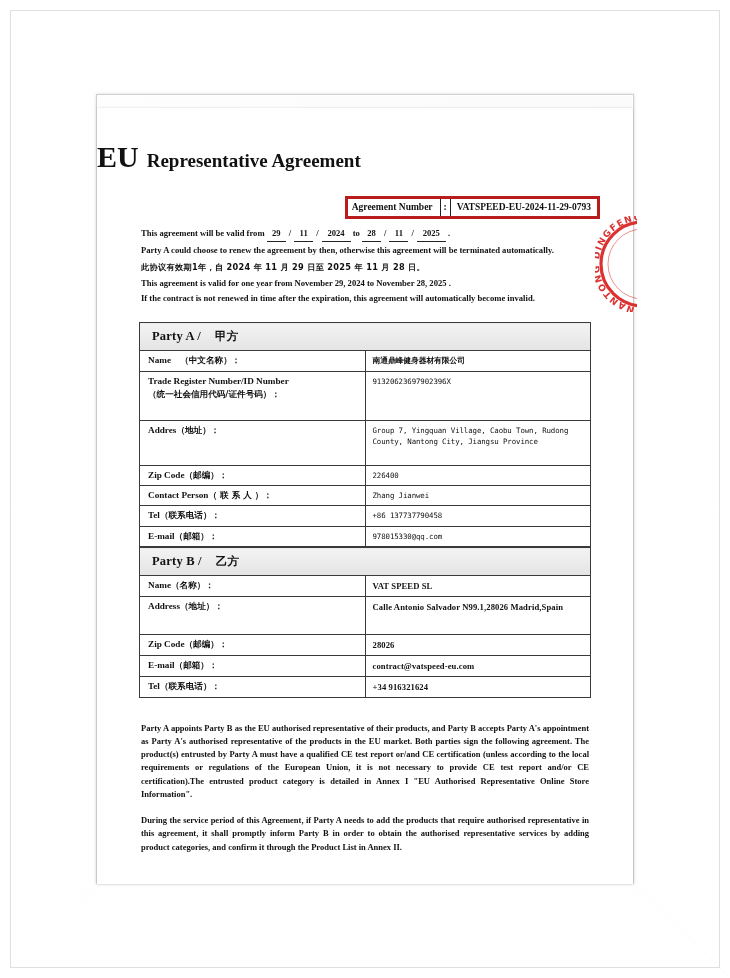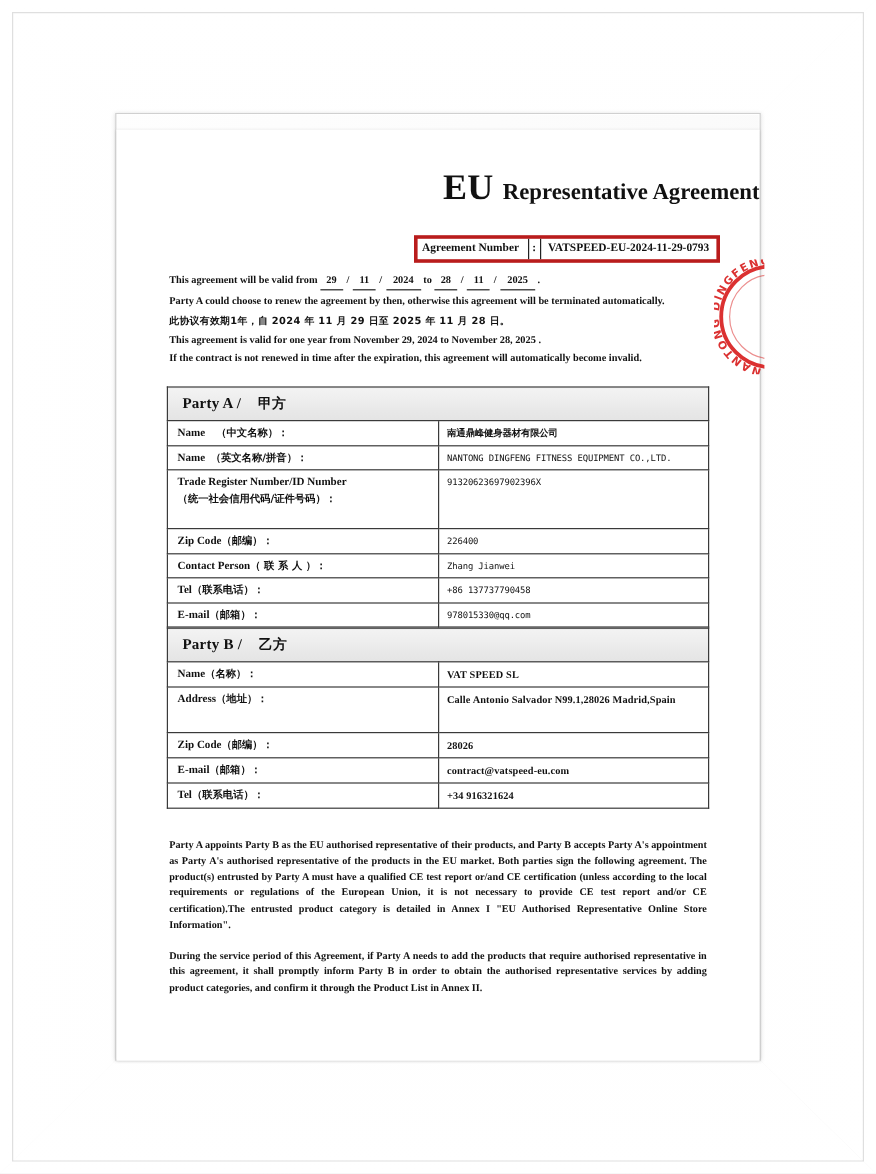--- a/index.html
+++ b/index.html
@@ -80,21 +80,21 @@
   #doc-content {
     position: absolute;
     left: 0; top: 0;
     width: 536px;
     padding: 0;
     color: #111;
   }
 
   
   .title-row {
-    text-align: right;
+    text-align: left;
     margin-top: 32px;
     margin-bottom: 6px;
     white-space: nowrap;
   }
   .title-eu {
     font-family: "Liberation Serif", serif;
     font-weight: 700;
     font-size: 30px;
     letter-spacing: 0px;
     vertical-align: baseline;
@@ -305,27 +305,27 @@
       <tbody>
         <tr>
           <td class="party-head" colspan="2">
             <span>Party A /</span><span class="cnpart">甲方</span>
           </td>
         </tr>
         <tr>
           <td class="lbl-cell"><span>Name</span>&nbsp;&nbsp;&nbsp;&nbsp;<span class="cn">（中文名称）：</span></td>
           <td class="val-cell cn-val">南通鼎峰健身器材有限公司</td>
         </tr>
-        <tr>
-          <td class="lbl-cell"><span>Name</span>&nbsp;&nbsp;<span class="cn">（英文名称/拼音）：</span></td>
-          <td class="val-cell">NANTONG DINGFENG FITNESS EQUIPMENT CO.,LTD.</td>
-        </tr>
         <tr class="row-tall-id">
           <td class="lbl-cell"><span>Trade Register Number/ID Number</span><br><span class="cn">（统一社会信用代码/证件号码）：</span></td>
           <td class="val-cell">91320623697902396X</td>
+        </tr>
+        <tr class="row-tall-addr">
+          <td class="lbl-cell"><span>Addres</span><span class="cn">（地址）：</span></td>
+          <td class="val-cell">Group 7, Yingquan Village, Caobu Town, Rudong County, Nantong City, Jiangsu Province</td>
         </tr>
         <tr>
           <td class="lbl-cell"><span>Zip Code</span><span class="cn">（邮编）：</span></td>
           <td class="val-cell">226400</td>
         </tr>
         <tr>
           <td class="lbl-cell"><span>Contact Person</span><span class="cn">（ 联 系 人 ）：</span></td>
           <td class="val-cell">Zhang Jianwei</td>
         </tr>
         <tr>

